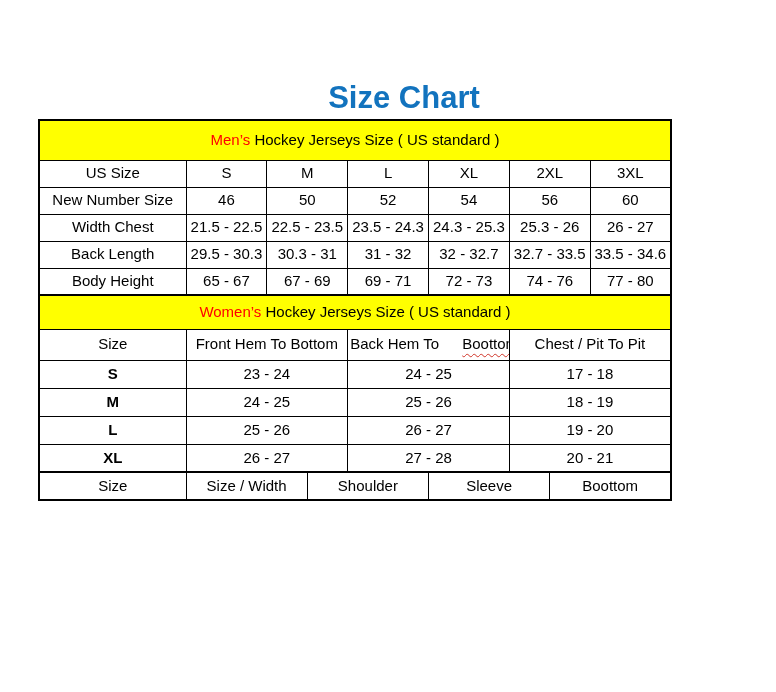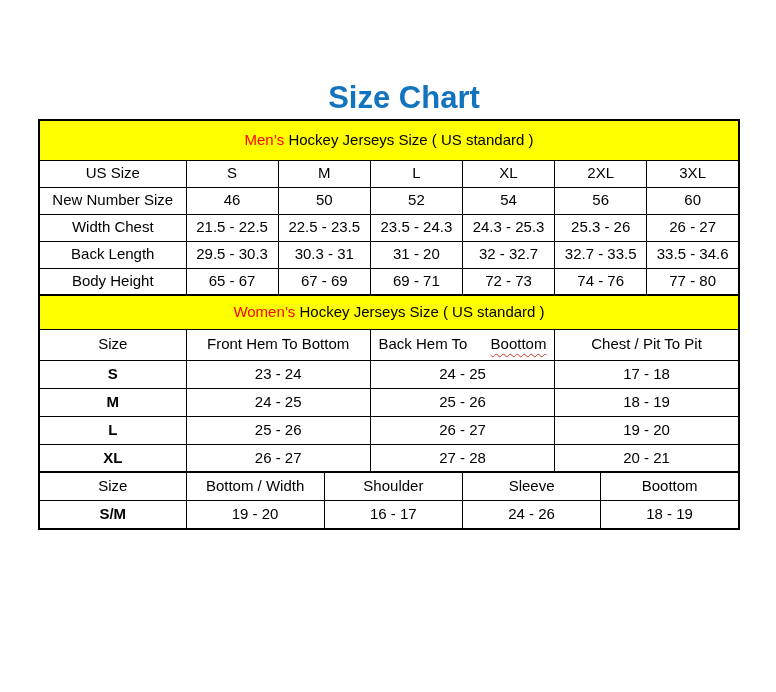--- a/index.html
+++ b/index.html
@@ -26,21 +26,21 @@
   }
   .chart {
     position: absolute;
     left: 38px;
     top: 119px;
     width: 702px;
   }
   table.tbl {
     border-collapse: collapse;
     table-layout: fixed;
-    width: 702px;
+    width: 634px;
     border: 2px solid #000000;
   }
   table.tbl + table.tbl { margin-top: -2px; }
   .tbl th, .tbl td {
     border: 1px solid #000000;
     text-align: center;
     vertical-align: middle;
     padding: 0 2px;
     font-size: 15px;
     line-height: 1.1;
@@ -123,21 +123,21 @@
         <td>22.5 - 23.5</td>
         <td>23.5 - 24.3</td>
         <td>24.3 - 25.3</td>
         <td>25.3 - 26</td>
         <td>26 - 27</td>
       </tr>
       <tr>
         <td>Back Length</td>
         <td>29.5 - 30.3</td>
         <td>30.3 - 31</td>
-        <td>31 - 20</td>
+        <td>31 - 32</td>
         <td>32 - 32.7</td>
         <td>32.7 - 33.5</td>
         <td>33.5 - 34.6</td>
       </tr>
       <tr>
         <td>Body Height</td>
         <td>65 - 67</td>
         <td>67 - 69</td>
         <td>69 - 71</td>
         <td>72 - 73</td>
@@ -197,30 +197,23 @@
     <colgroup>
         <col class="label-col">
         <col>
         <col>
         <col>
         <col>
       </colgroup>
     <thead>
       <tr class="cols">
         <th>Size</th>
-        <th>Bottom / Width</th>
+        <th>Size / Width</th>
         <th>Shoulder</th>
         <th>Sleeve</th>
         <th>Boottom</th>
       </tr>
     </thead>
     <tbody>
-      <tr>
-        <td>S/M</td>
-        <td>19 - 20</td>
-        <td>16 - 17</td>
-        <td>24 - 26</td>
-        <td>18 - 19</td>
-      </tr>
     </tbody>
   </table>
 
 </div>
 
 </body></html>

